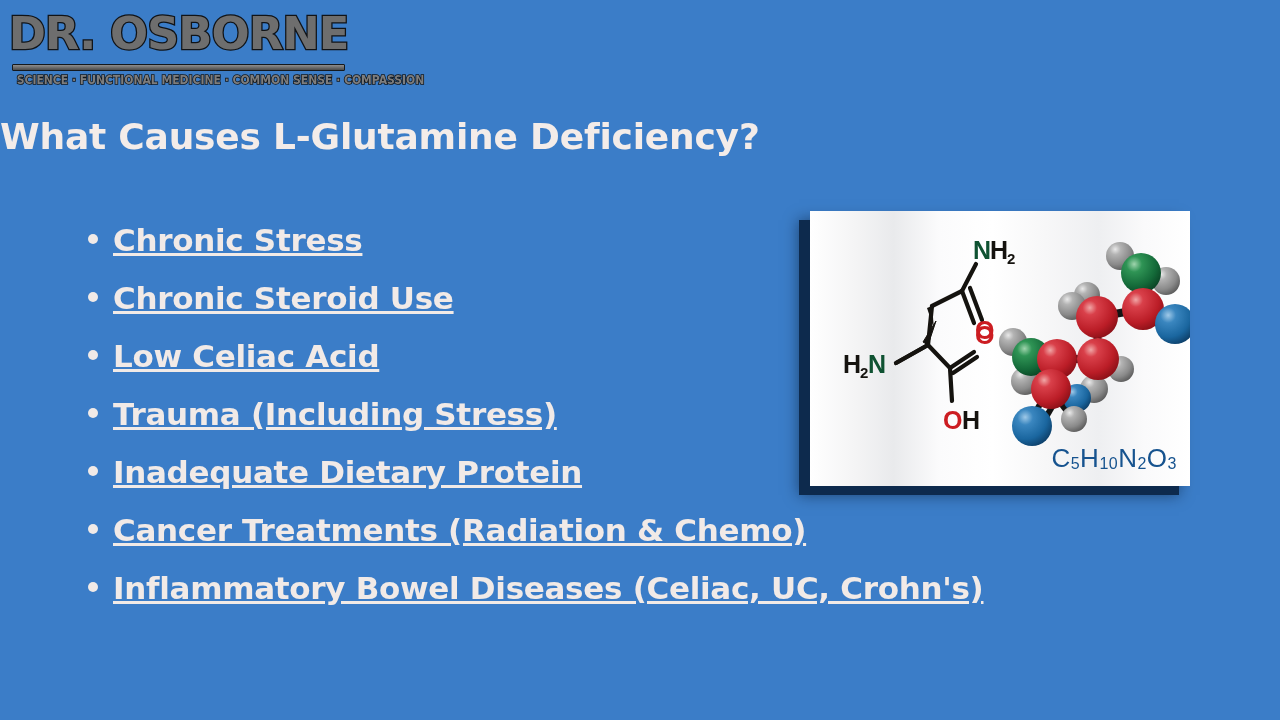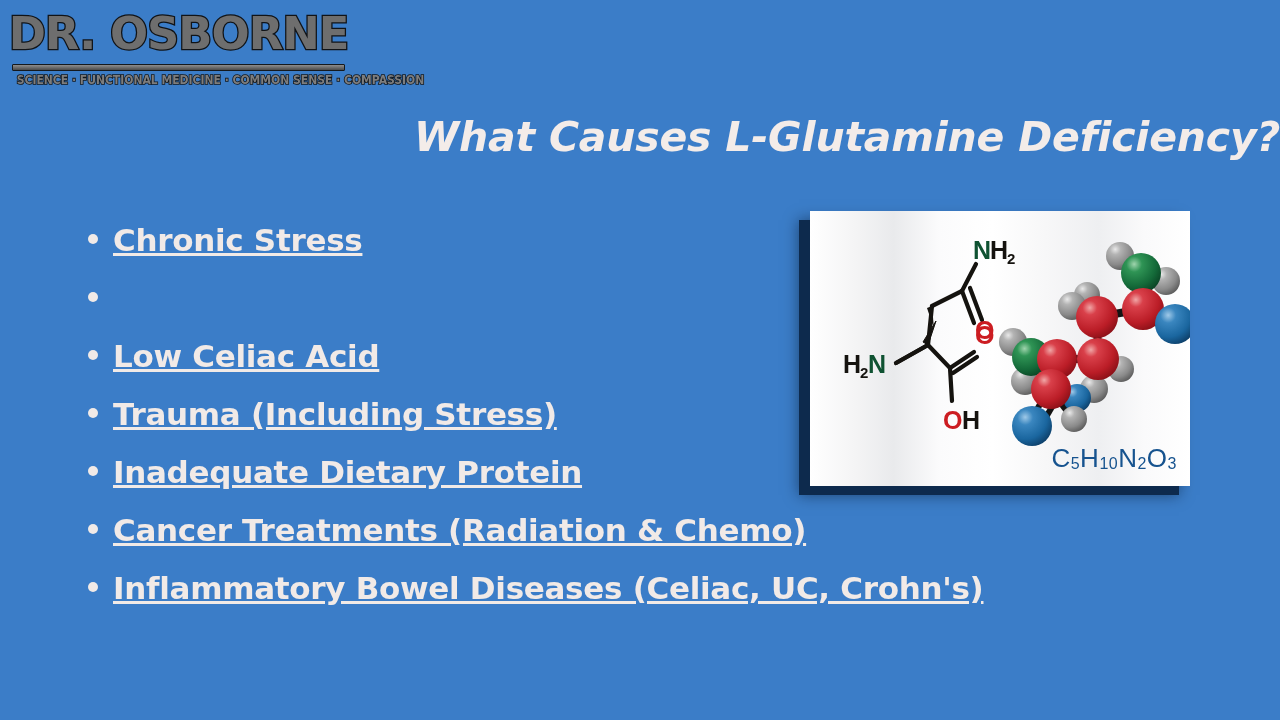--- a/index.html
+++ b/index.html
@@ -72,28 +72,27 @@
     transform: scaleX(0.96);
     transform-origin: center;
   }
 
   
   #title {
     position: absolute;
     left: 0;
     top: 110px;
     width: 1280px;
-    text-align: right;
+    text-align: left;
     font-family: "DejaVu Sans", sans-serif;
     font-weight: bold;
-    font-size: 41px;
+    font-size: 36px;
     line-height: 54px;
     color: #f3ece9;
     letter-spacing: -0.2px;
-    font-style: italic;
   }
 
   
   #bullets {
     position: absolute;
     left: 88px;
     top: 211px;
     width: 1110px;
   }
   .bullet-row {
@@ -183,20 +182,21 @@
 
   <div id="title">What Causes L-Glutamine Deficiency?</div>
 
   <div id="bullets">
     <div class="bullet-row">
       <span class="bullet-dot"></span>
       <span class="bullet-text">Chronic Stress</span>
     </div>
     <div class="bullet-row">
       <span class="bullet-dot"></span>
+      <span class="bullet-text">Chronic Steroid Use</span>
     </div>
     <div class="bullet-row">
       <span class="bullet-dot"></span>
       <span class="bullet-text">Low Celiac Acid</span>
     </div>
     <div class="bullet-row">
       <span class="bullet-dot"></span>
       <span class="bullet-text">Trauma (Including Stress)</span>
     </div>
     <div class="bullet-row">

